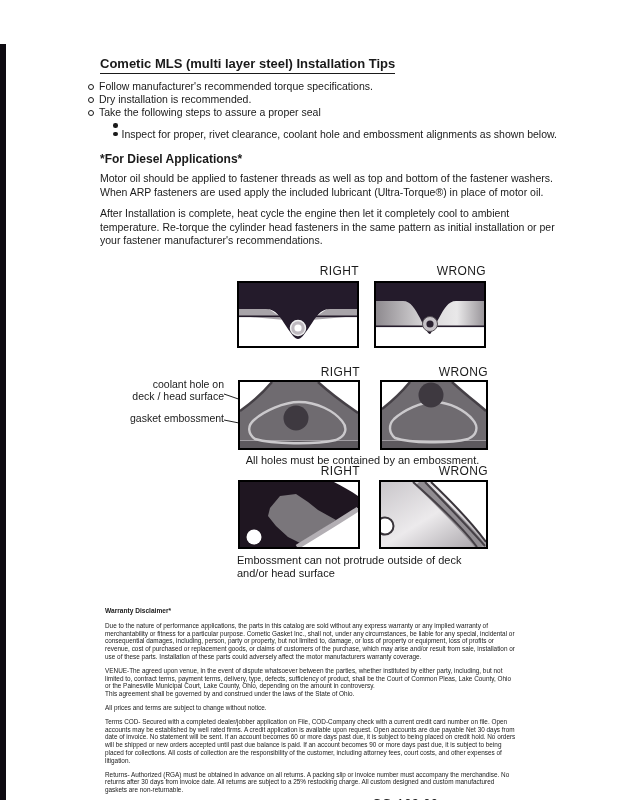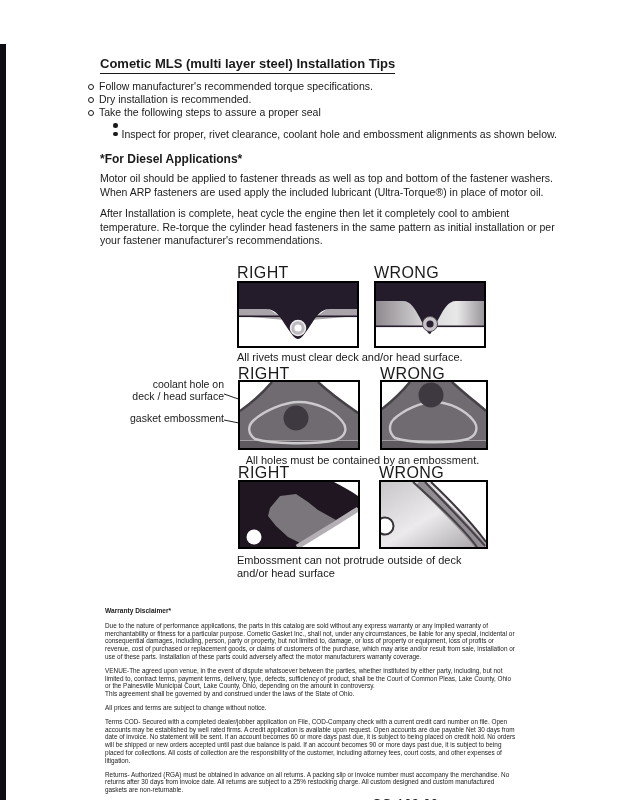--- a/index.html
+++ b/index.html
@@ -13,21 +13,21 @@
   .bullets{position:absolute;left:88px;top:44px;font-size:10.5px;line-height:13px;width:470px;}
   .bullet-row{display:flex;align-items:flex-start;}
   .obullet{flex:none;width:4px;height:4px;border:1px solid #1a1a1a;border-radius:50%;margin:4px 5px 0 0;}
   .sub{margin-left:25px;}
   .sbullet{flex:none;width:4.5px;height:4.5px;background:#1a1a1a;border-radius:50%;margin:4px 4px 0 0;}
 
   .diesel-heading{position:absolute;left:100px;top:116px;font-size:12px;font-weight:bold;}
   .para{position:absolute;left:100px;width:462px;font-size:10.5px;line-height:13.5px;}
   .p1{top:136px;} .p2{top:171px;} .pnote{top:213px;}
 
-  .hdr{position:absolute;font-size:16px;letter-spacing:0.4px;text-align:left;}
+  .hdr{position:absolute;font-size:12px;letter-spacing:0.4px;text-align:right;}
   .panel{position:absolute;border:2px solid #000;box-sizing:border-box;background:#fff;}
   .panel svg{display:block;}
   .caption{position:absolute;font-size:11px;line-height:13px;}
   .pre{white-space:pre-line;}
 
   .lab{position:absolute;left:100px;width:124px;text-align:right;font-size:10.5px;line-height:12px;}
   .lab1{top:342px;} .lab2{top:376px;}
   .leaders{position:absolute;left:222px;top:352px;}
 
   .legal{position:absolute;left:105px;top:571px;width:412px;font-size:6.4px;line-height:7.8px;}
@@ -97,21 +97,20 @@
       </defs>
       <rect x="0" y="0" width="108" height="63" fill="#ffffff"></rect>
       <rect x="0" y="18" width="108" height="25" fill="url(#gradA)"></rect>
       <rect x="0" y="42.5" width="108" height="1.6" fill="#241b2b"></rect>
       <path d="M0,0 H108 V18 H80 C72,18 68,26 63,35 C57,46 55,51 54,51 C52,51 49,46 44,35 C39,26 35,18 27,18 H0 Z" fill="#241b2b"></path>
       <circle cx="54" cy="41" r="7.5" fill="#c6c2c7" stroke="#575258" stroke-width="1"></circle>
       <circle cx="54" cy="41" r="3.6" fill="#2b2231"></circle>
     </svg>
   </div>
 
-  <div class="caption" style="left:237px;top:315px;">All rivets must clear deck and/or head surface.</div>
 
   <div class="hdr" style="left:238px;top:329px;width:122px;">RIGHT</div>
   <div class="hdr" style="left:380px;top:329px;width:108px;">WRONG</div>
 
   <div class="lab lab1 pre">coolant hole on
 deck / head surface</div>
   <div class="lab lab2">gasket embossment</div>
 
   <svg class="leaders" width="80" height="48" viewBox="0 0 80 48">
     <line x1="2" y1="6" x2="74" y2="31" stroke="#222" stroke-width="1"></line>

